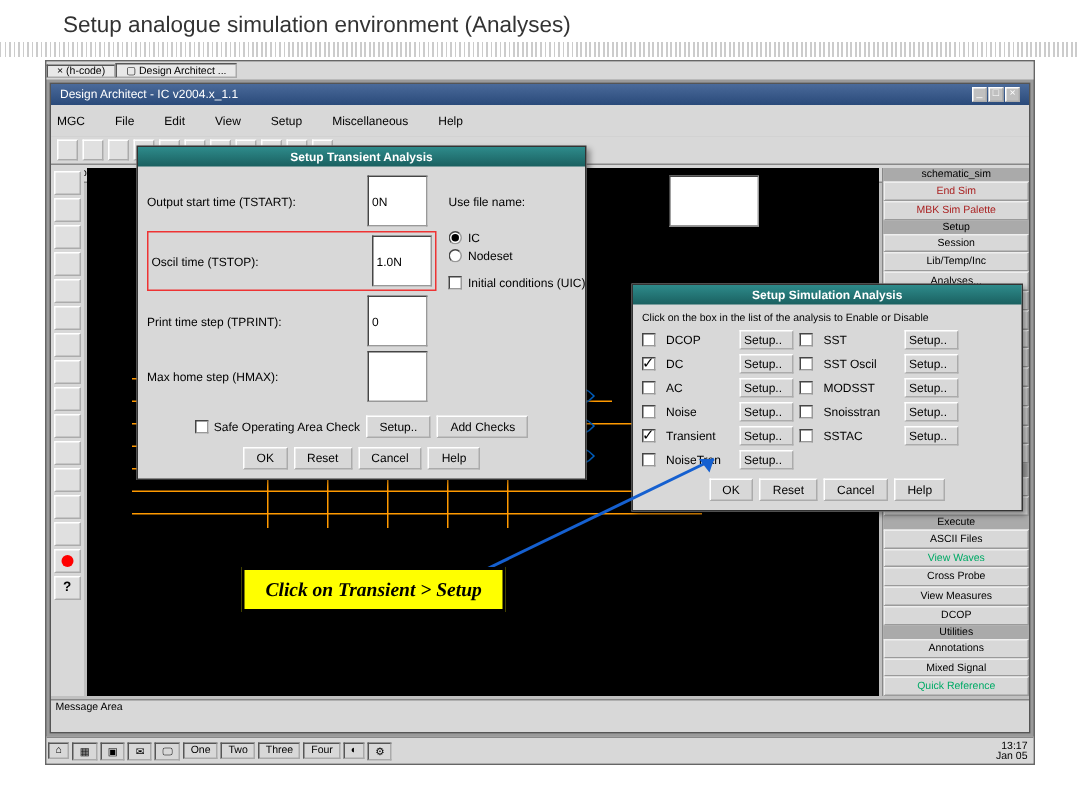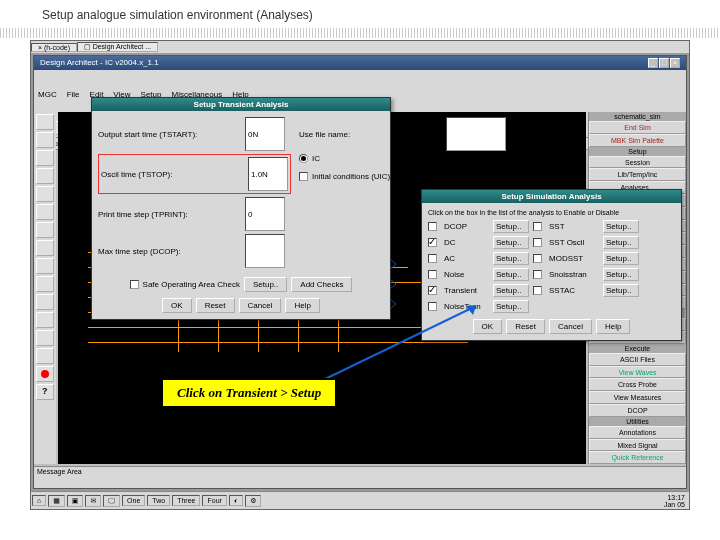--- a/index.html
+++ b/index.html
@@ -1,26 +1,26 @@
 <!DOCTYPE html>
 <html><head>
 <meta charset="utf-8">
 <style>
   * { box-sizing: border-box; margin: 0; padding: 0; }
   body { width: 720px; height: 540px; font-family: Arial, sans-serif; font-size: 9px; background: #fff; overflow: hidden; position: relative; }
-  .slide-title { position: absolute; top: 8px; left: 42px; font-size: 12px; color: #333; }
+  .slide-title { position: absolute; top: 8px; left: 42px; font-size: 15px; color: #333; }
   .pinstripe { position: absolute; top: 28px; left: 0; width: 720px; height: 10px; background: repeating-linear-gradient(to right, #ccc 0, #ccc 1px, #fff 1px, #fff 3px); }
   .desktop { position: absolute; top: 40px; left: 30px; width: 660px; height: 470px; background: #9a9a9a; border: 1px solid #666; }
   .taskbar { position: absolute; top: 0; left: 0; right: 0; height: 12px; background: #d8d8d8; display: flex; align-items: center; font-size: 7px; }
   .taskbar span { padding: 0 6px; border: 1px inset #aaa; background: #e8e8e8; }
   .main-window { position: absolute; top: 14px; left: 2px; right: 2px; bottom: 20px; background: #c0c0c0; border: 1px solid #555; }
   .win-title { background: linear-gradient(#4a6a9a, #2a4a7a); color: #fff; padding: 2px 6px; font-size: 8px; display: flex; justify-content: space-between; }
   .win-ctrl { display: flex; gap: 1px; }
   .win-ctrl span { width: 10px; height: 10px; background: #c0c0c0; border: 1px outset #fff; font-size: 7px; text-align: center; line-height: 8px; }
-  .menubar { background: #d8d8d8; padding: 20px 4px; font-size: 8px; display: flex; gap: 10px; }
+  .menubar { background: #d8d8d8; padding: 6px 4px; font-size: 8px; display: flex; gap: 20px; }
   .toolbar { background: #d8d8d8; padding: 2px 4px; font-size: 8px; display: flex; gap: 3px; border-bottom: 1px solid #888; }
   .tbtn { width: 14px; height: 14px; background: #e0e0e0; border: 1px outset #fff; }
   .session-bar { background: #d8d8d8; padding: 2px 4px; font-size: 7px; border-bottom: 1px solid #888; }
   .canvas-area { position: absolute; top: 56px; left: 24px; right: 100px; bottom: 24px; background: #000; }
   .left-palette { position: absolute; top: 56px; left: 0; width: 22px; bottom: 24px; background: #d8d8d8; display: flex; flex-direction: column; gap: 2px; padding: 2px; }
   .pbtn { width: 18px; height: 16px; background: #e0e0e0; border: 1px outset #fff; position: relative; }
   .right-panel { position: absolute; top: 56px; right: 0; width: 98px; bottom: 24px; background: #d8d8d8; border-left: 1px solid #888; display: flex; flex-direction: column; font-size: 7px; overflow: hidden; }
   .rp-item { padding: 2px 3px; background: #d8d8d8; border: 1px outset #eee; text-align: center; white-space: nowrap; overflow: hidden; }
   .rp-header { background: #aaa; padding: 1px 3px; text-align: center; }
   .green { color: #0a6; }
@@ -226,32 +226,36 @@
             </div>
           <div class="dlg-row" style="border:1px solid #e33;padding:2px">
               <label>Oscil time (TSTOP):</label>
               <input class="txt" value="1.0N" style="">
             </div>
           <div class="dlg-row">
               <label>Print time step (TPRINT):</label>
               <input class="txt" value="0" style="">
             </div>
           <div class="dlg-row">
-              <label>Max time step (DCOP):</label>
+              <label>Max home step (HMAX):</label>
               <input class="txt" value="" style="">
             </div>
         </div>
         <div style="flex:1">
           <div class="dlg-row">
               <label>Use file name:</label>
               <input class="txt" style="width: 60px;">
             </div>
           <div class="dlg-row">
               <span class="rad checked"></span>
               <span>IC</span>
+            </div>
+          <div class="dlg-row">
+              <span class="rad"></span>
+              <span>Nodeset</span>
             </div>
           <div style="height:6px"></div>
           <div class="dlg-row">
               <span class="chk"></span>
               <span>Initial conditions (UIC)</span>
             </div>
         </div>
       </div>
       <div class="dlg-row" style="justify-content:center;margin-top:6px">
         <span class="chk"></span>

